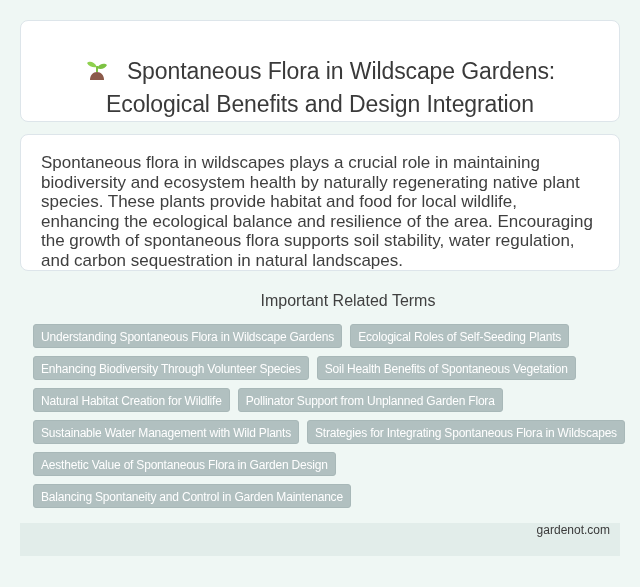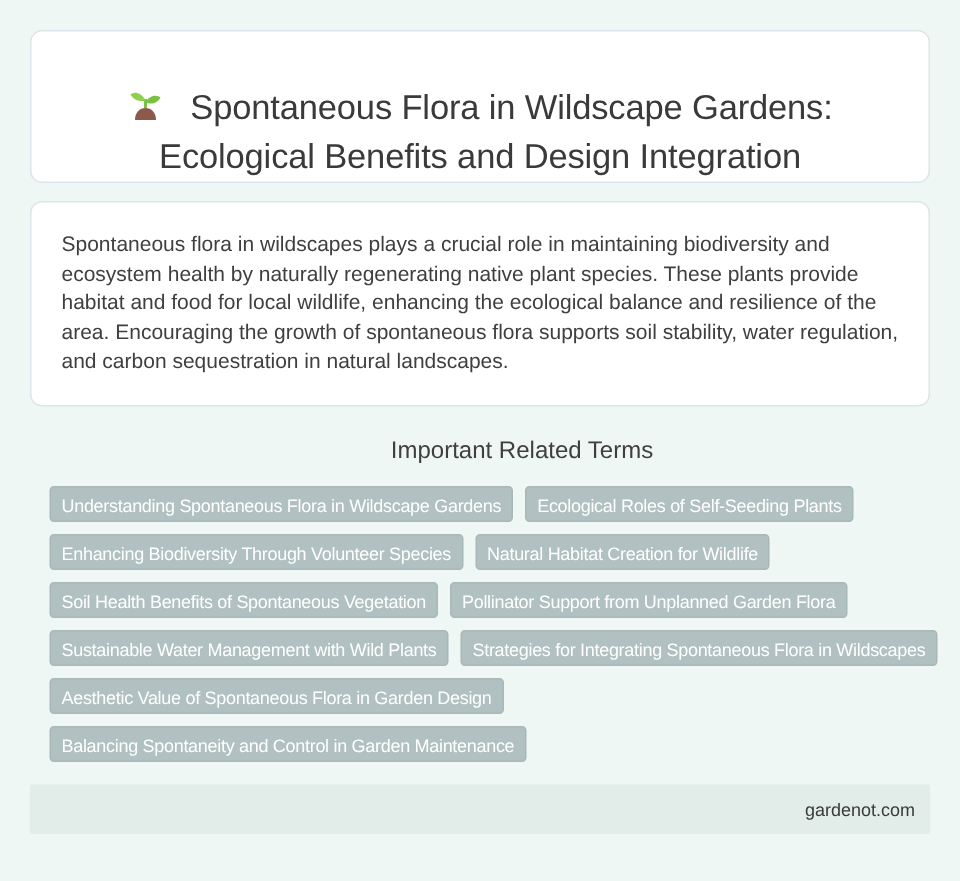--- a/index.html
+++ b/index.html
@@ -31,21 +31,21 @@
     }
 
     .desc-card {
       position: absolute; left: 20px; top: 134px; width: 600px; height: 137px;
       background: #ffffff;
       border: 1px solid #dde5ea;
       border-radius: 8px;
       padding: 18px 20px 0 20px;
     }
     .desc-text {
-      font-size: 14px; line-height: 19.5px; color: #3f3f3f;
+      font-size: 17px; line-height: 19.5px; color: #3f3f3f;
     }
 
     .terms-heading {
       position: absolute; left: 0; top: 292px; width: 640px; text-align: center;
       font-size: 16px; color: #3f3f3f; margin-left: 28px;
     }
     .terms {
       position: absolute; left: 33px; top: 324px; width: 600px;
       display: flex; flex-wrap: wrap; gap: 8px 8px; align-items: flex-end;
     }
@@ -57,21 +57,21 @@
       border-radius: 3px;
       color: #ffffff;
       font-size: 12px;
       white-space: nowrap;
       letter-spacing: -0.2px;
     }
 
     .footer {
       position: absolute; left: 20px; top: 523px; width: 600px; height: 33px;
       background: #e2edea;
-      display: flex; align-items: center; justify-content: flex-end;
+      display: flex; justify-content: flex-end;
       padding-right: 10px;
     }
     .footer-text { font-size: 12px; color: #3a3a3a; }
   </style>
 </head>
 <body>
 
 <div class="page">
 
   <div class="header-card">
@@ -86,22 +86,22 @@
   <div class="desc-card">
     <p class="desc-text">Spontaneous flora in wildscapes plays a crucial role in maintaining biodiversity and ecosystem health by naturally regenerating native plant species. These plants provide habitat and food for local wildlife, enhancing the ecological balance and resilience of the area. Encouraging the growth of spontaneous flora supports soil stability, water regulation, and carbon sequestration in natural landscapes.</p>
   </div>
 
   <div class="terms-heading">Important Related Terms</div>
 
   <div class="terms">
     <span class="tag">Understanding Spontaneous Flora in Wildscape Gardens</span>
     <span class="tag">Ecological Roles of Self-Seeding Plants</span>
     <span class="tag">Enhancing Biodiversity Through Volunteer Species</span>
+    <span class="tag">Soil Health Benefits of Spontaneous Vegetation</span>
     <span class="tag">Natural Habitat Creation for Wildlife</span>
-    <span class="tag">Soil Health Benefits of Spontaneous Vegetation</span>
     <span class="tag">Pollinator Support from Unplanned Garden Flora</span>
     <span class="tag">Sustainable Water Management with Wild Plants</span>
     <span class="tag">Strategies for Integrating Spontaneous Flora in Wildscapes</span>
     <span class="tag">Aesthetic Value of Spontaneous Flora in Garden Design</span>
     <span class="tag">Balancing Spontaneity and Control in Garden Maintenance</span>
   </div>
 
   <div class="footer">
     <span class="footer-text">gardenot.com</span>
   </div>

